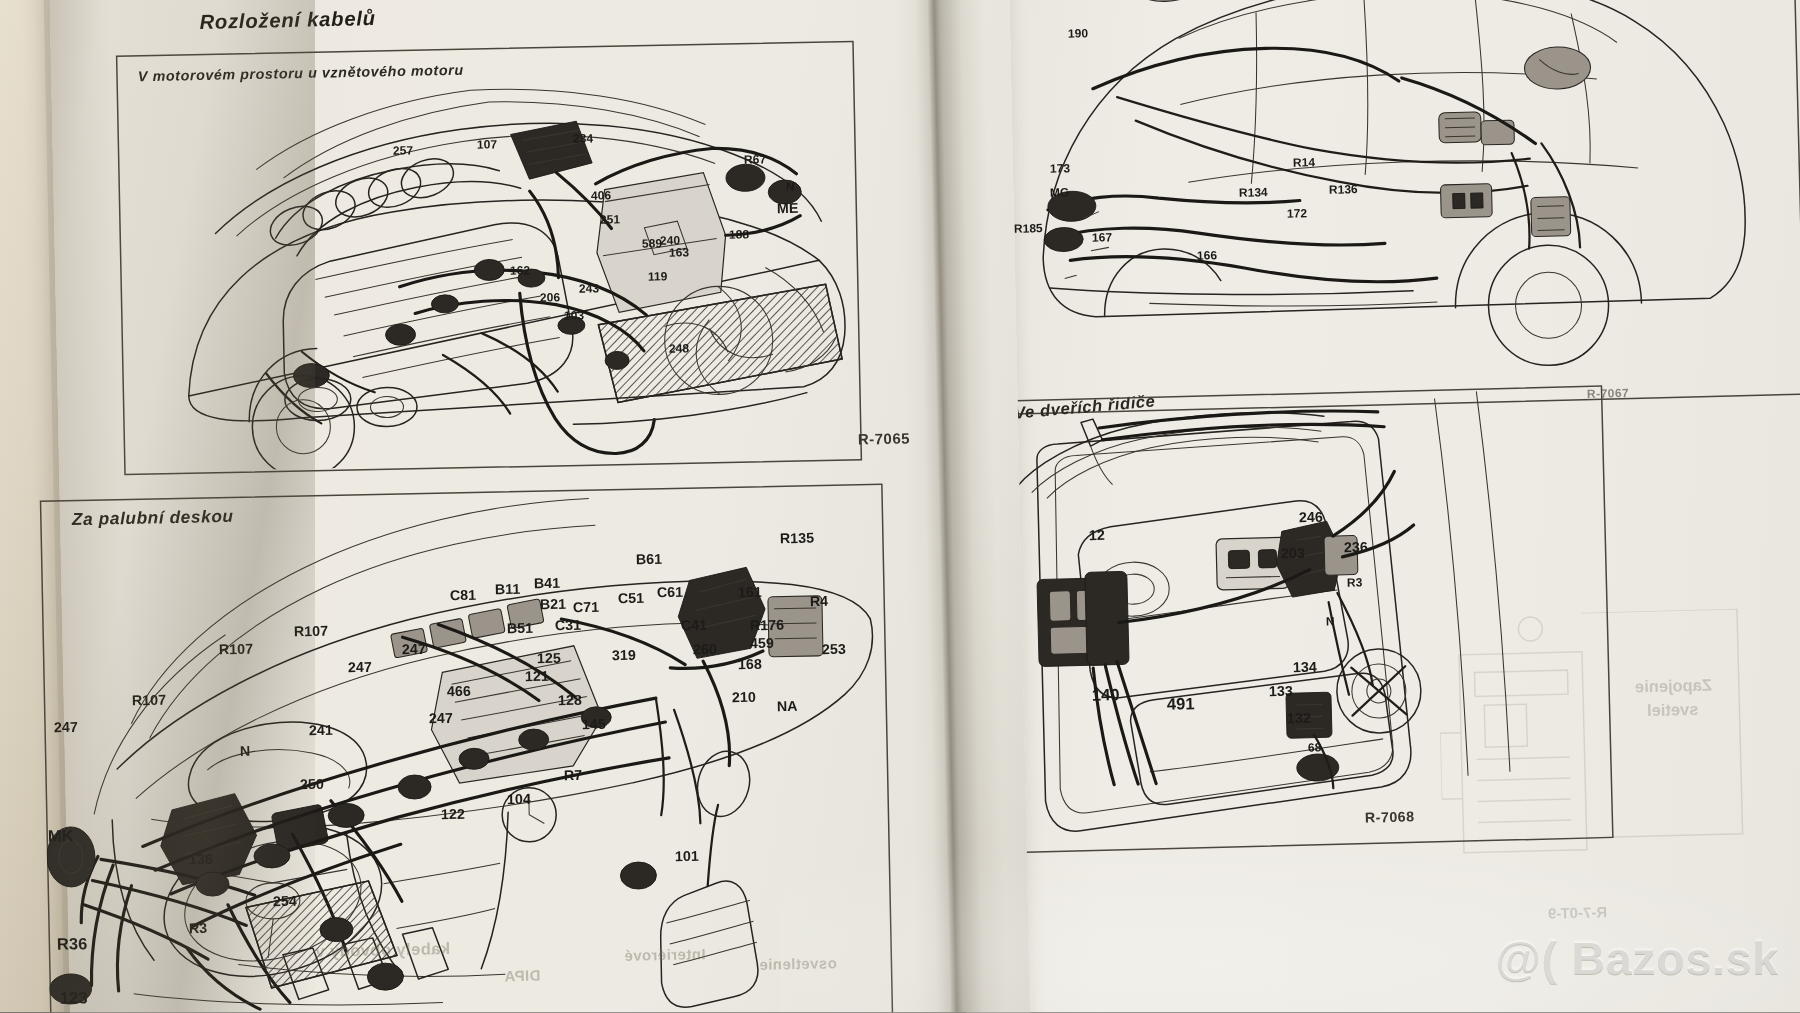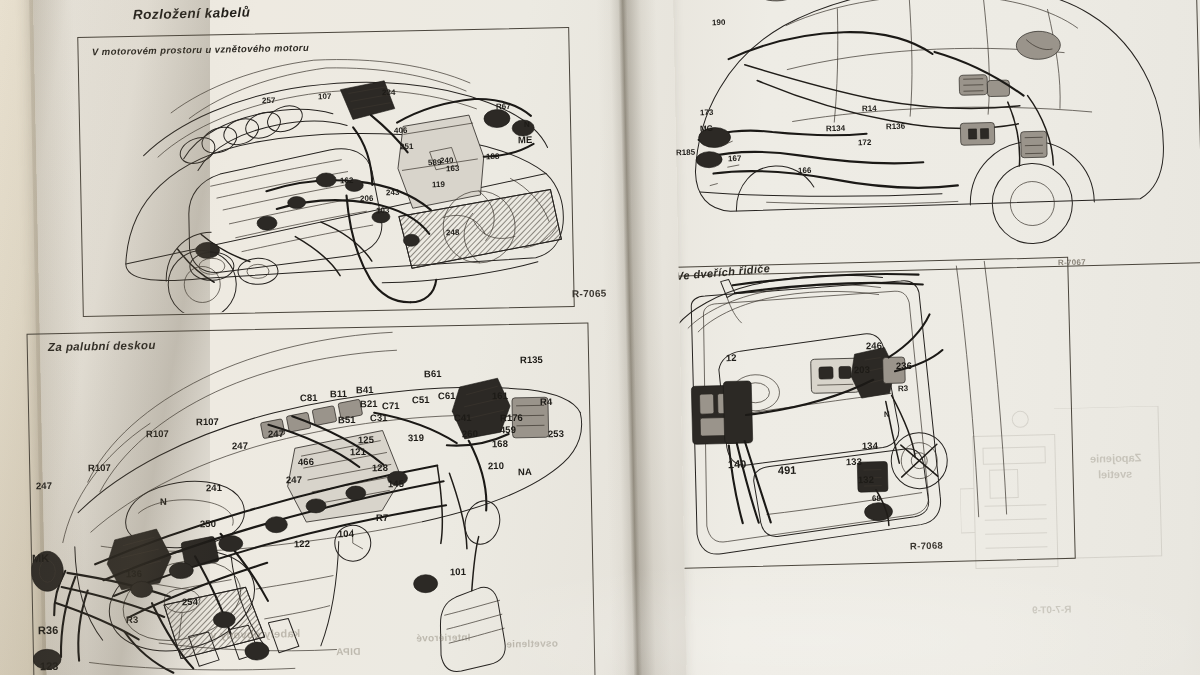--- a/index.html
+++ b/index.html
@@ -635,13 +635,14 @@
   <div class="bleed" style="left:336px;top:646px;font-size:10px;">DIPA</div>
   <div class="bleed" style="left:416px;top:632px;font-size:10px;">Interiérové</div>
   <div class="bleed" style="left:506px;top:638px;font-size:10px;">osvetlenie</div>
 
   <div class="gutter"></div>
   <div class="gutter2"></div>
 
   <div class="desk-shadow"></div>
   <div class="glare"></div>
 
+  <div class="wm">@( Bazos.sk</div>
 </div>
 
 </body></html>

